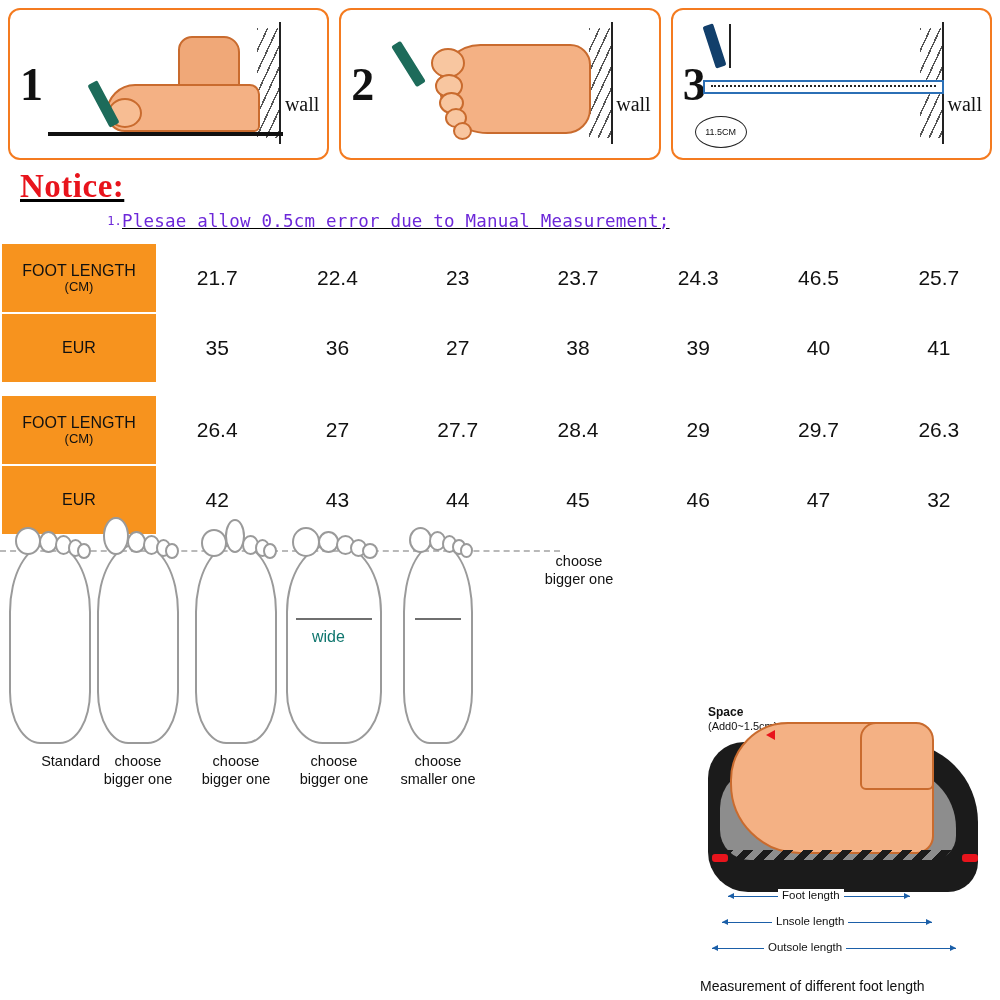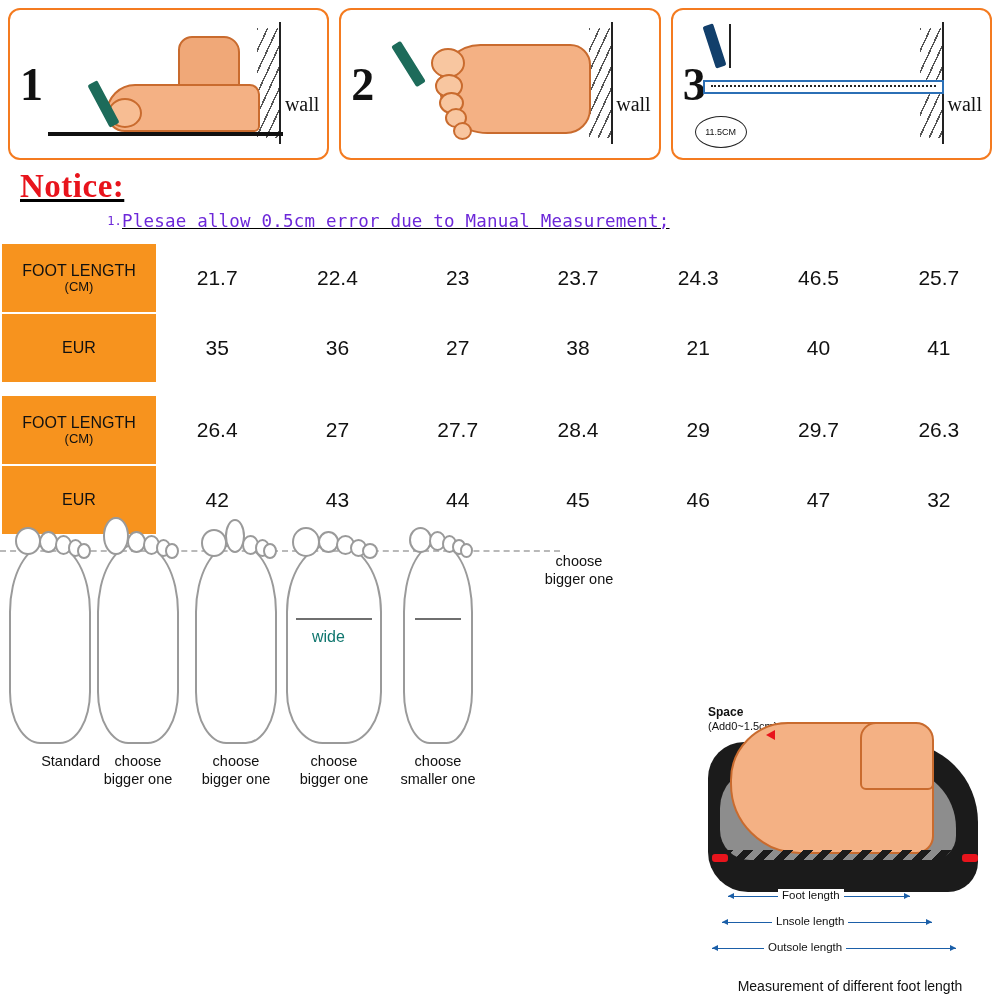--- a/index.html
+++ b/index.html
@@ -273,21 +273,21 @@
   .meas .dimline:before{left:0;border-right:6px solid #1b5fa8;}
   .meas .dimline:after{right:0;border-left:6px solid #1b5fa8;}
   .meas .dimlabel{
     position:absolute;font-size:11.5px;color:#111;background:#fff;padding:0 4px;
   }
   .meas .space-label{
     position:absolute;left:8px;top:6px;font-size:12px;color:#111;font-weight:bold;line-height:1.15;
   }
   .meas .space-label span{display:block;font-weight:normal;font-size:11px;}
   .meas .caption{
-    position:absolute;left:0;right:0;bottom:6px;text-align:center;
+    position:absolute;left:0;right:0;bottom:6px;
     font-size:14px;color:#111;
   }
   .meas .redpointer{
     position:absolute;width:0;height:0;border-top:5px solid transparent;
     border-bottom:5px solid transparent;border-right:9px solid #e8141c;
   }
 </style>
 </head>
 <body>
 
@@ -356,21 +356,21 @@
     <td class="val">24.3</td>
     <td class="val">46.5</td>
     <td class="val">25.7</td>
   </tr>
   <tr>
     <td class="head">EUR</td>
     <td class="val">35</td>
     <td class="val">36</td>
     <td class="val">27</td>
     <td class="val">38</td>
-    <td class="val">21</td>
+    <td class="val">39</td>
     <td class="val">40</td>
     <td class="val">41</td>
   </tr>
 </tbody>
   </table>
 
 <div class="table-gap"></div>
 
 <table class="size-table">
   <tbody>

